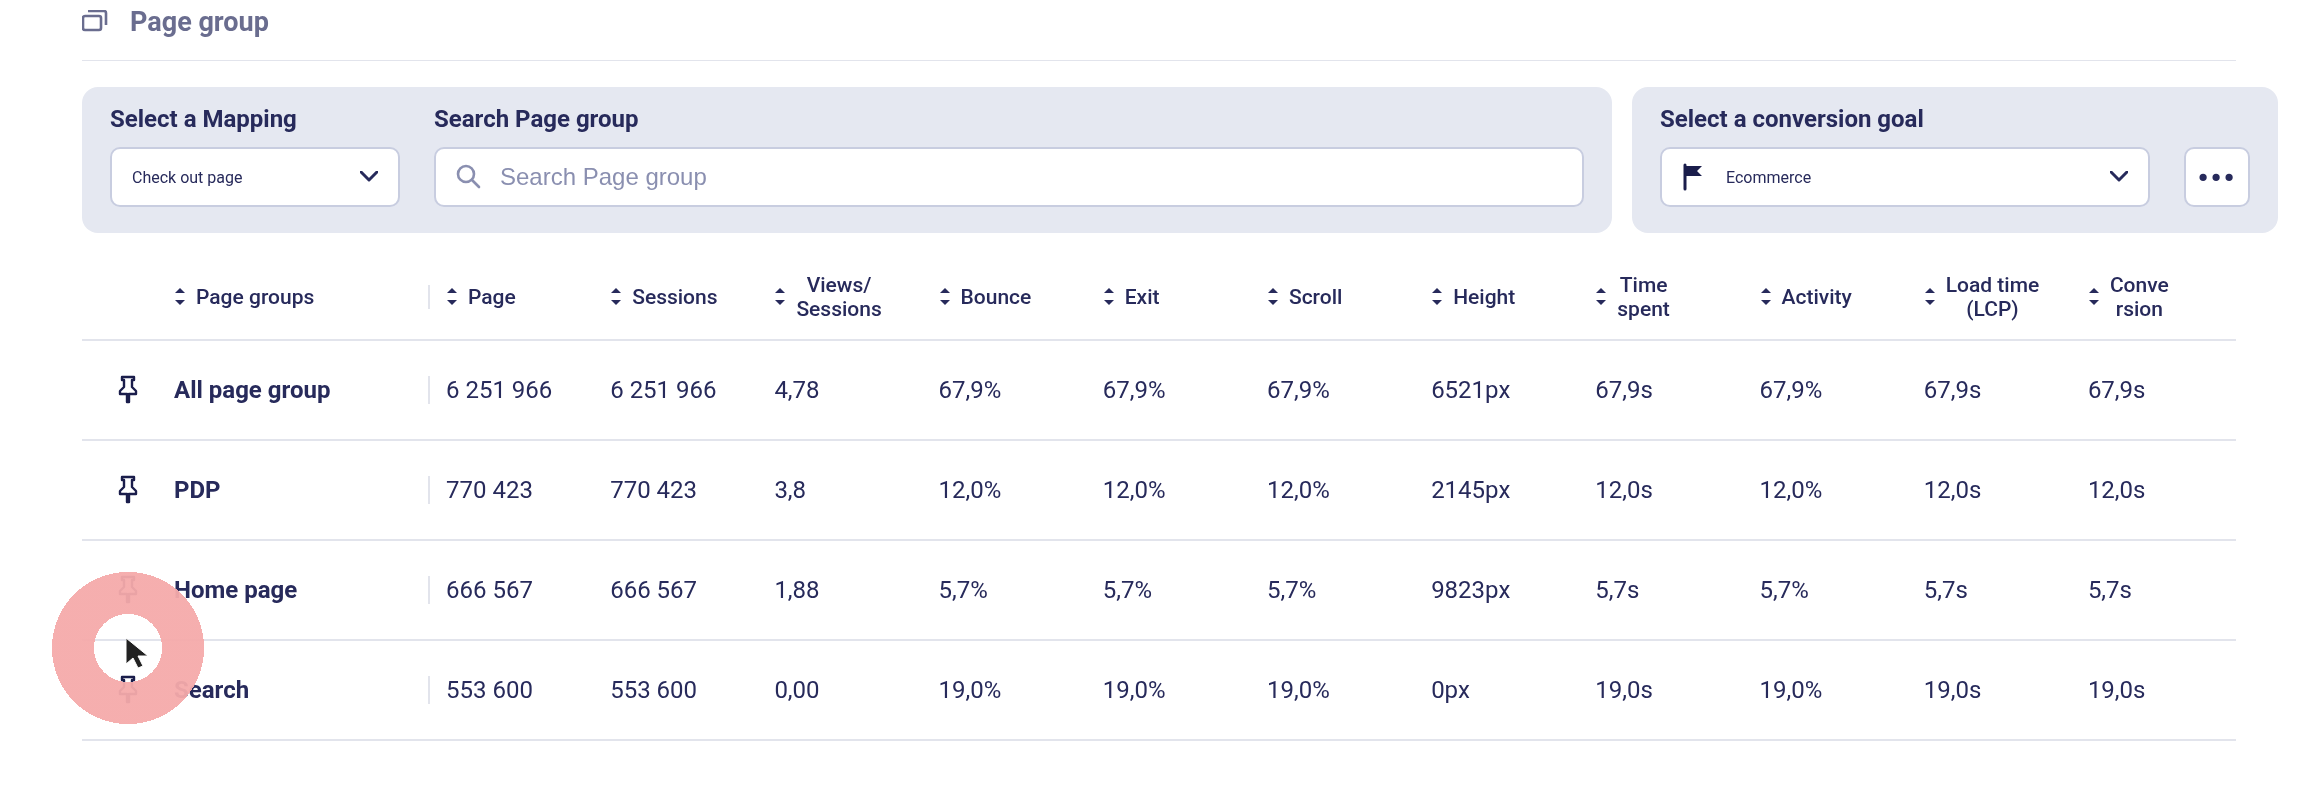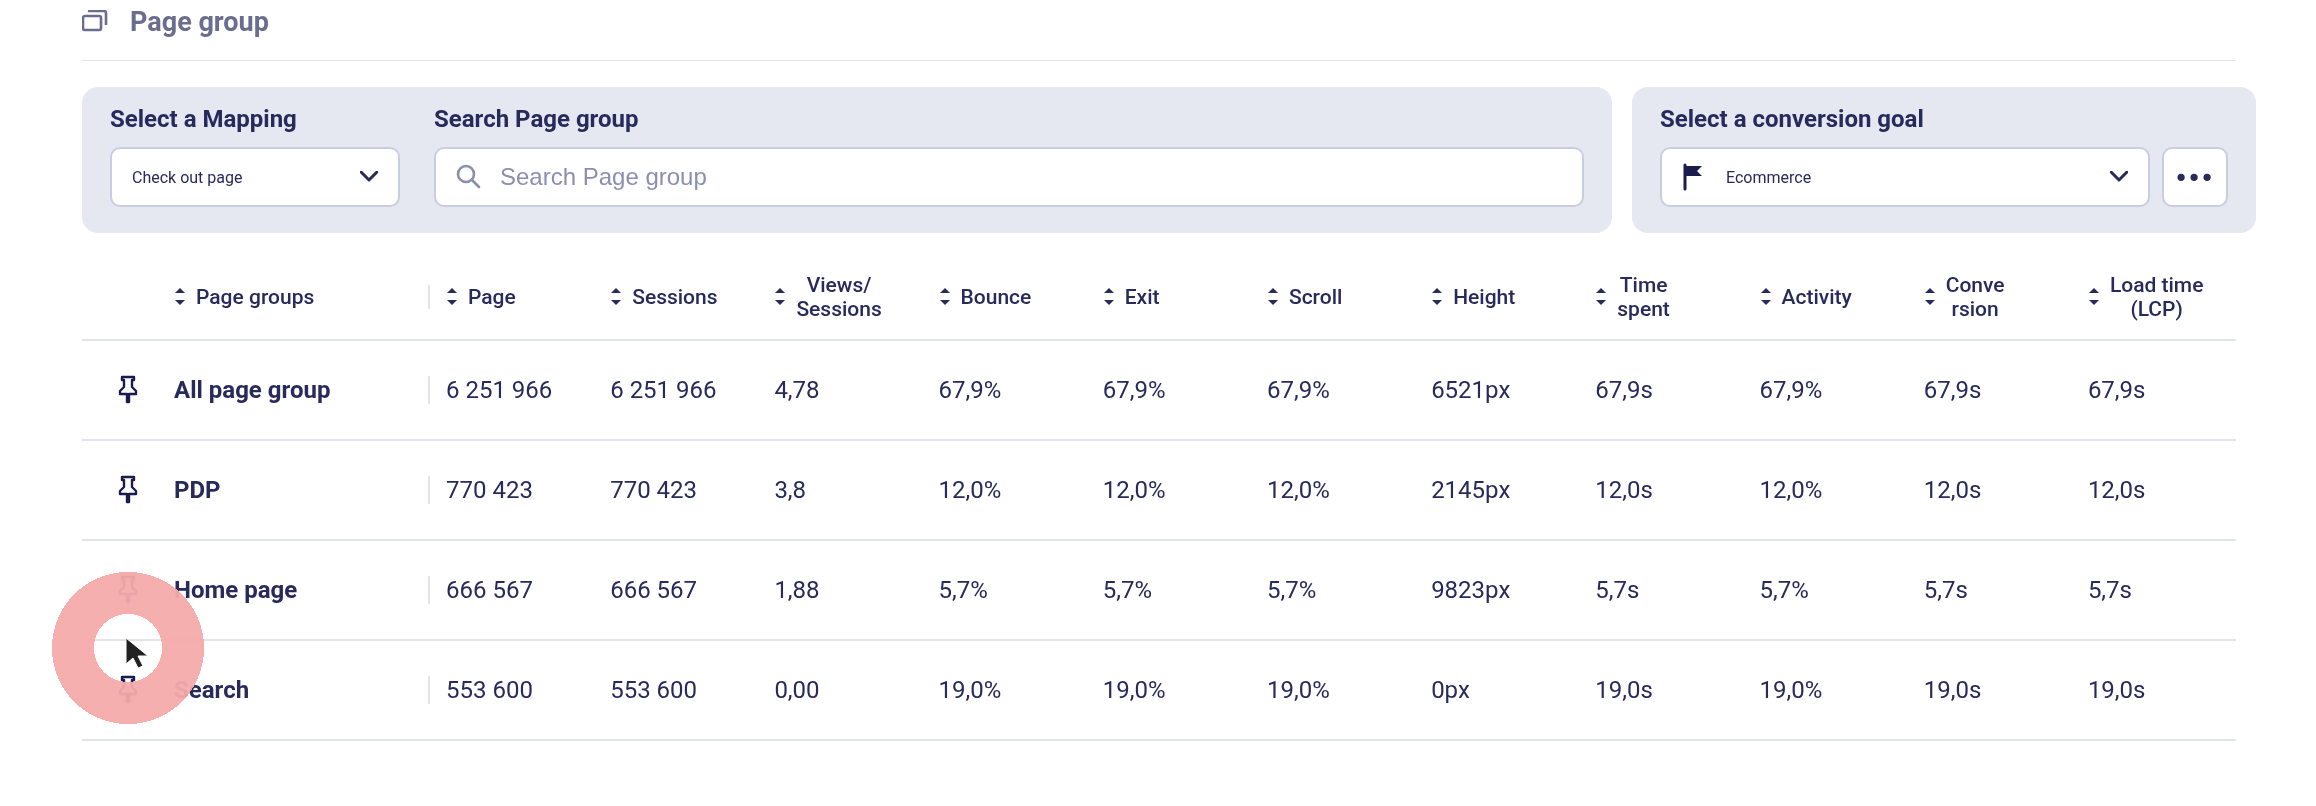--- a/index.html
+++ b/index.html
@@ -164,21 +164,21 @@
               </svg>
             </span>
           <input type="text" placeholder="Search Page group" value="" style="">
         </div>
       </div>
     </div>
 
     <div class="panel right">
       <div class="field">
         <div class="field-label">Select a conversion goal</div>
-        <div style="display:flex;gap:12px;align-items:center;">
+        <div style="display:flex;gap:34px;align-items:center;">
           <div class="select goal">
             <span style="color:var(--ink)">
                 <svg width="26" height="28">
                   <use href="#i-flag"></use>
                 </svg>
               </span>
             <span class="txt">Ecommerce</span>
             <span>
                 <svg width="18" height="12">
                   <use href="#i-chevron"></use>
@@ -296,33 +296,33 @@
             <span class="ht">Activity</span>
           </span>
         </div>
       <div class="cell metric">
           <span class="hcell">
             <span class="sort-icon">
               <svg width="12" height="18">
                 <use href="#i-sort"></use>
               </svg>
             </span>
+            <span class="ht" style="white-space:pre-line">Load time
+(LCP)</span>
+          </span>
+        </div>
+      <div class="cell metric">
+          <span class="hcell">
+            <span class="sort-icon">
+              <svg width="12" height="18">
+                <use href="#i-sort"></use>
+              </svg>
+            </span>
             <span class="ht" style="white-space:pre-line">Conve
 rsion</span>
-          </span>
-        </div>
-      <div class="cell metric">
-          <span class="hcell">
-            <span class="sort-icon">
-              <svg width="12" height="18">
-                <use href="#i-sort"></use>
-              </svg>
-            </span>
-            <span class="ht" style="white-space:pre-line">Load time
-(LCP)</span>
           </span>
         </div>
     </div>
 
     <div id="rows">
         <div class="trow">
           <div class="cell pin-col">
             <span class="pin-btn">
               <svg width="24" height="30">
                 <use href="#i-pin"></use>

